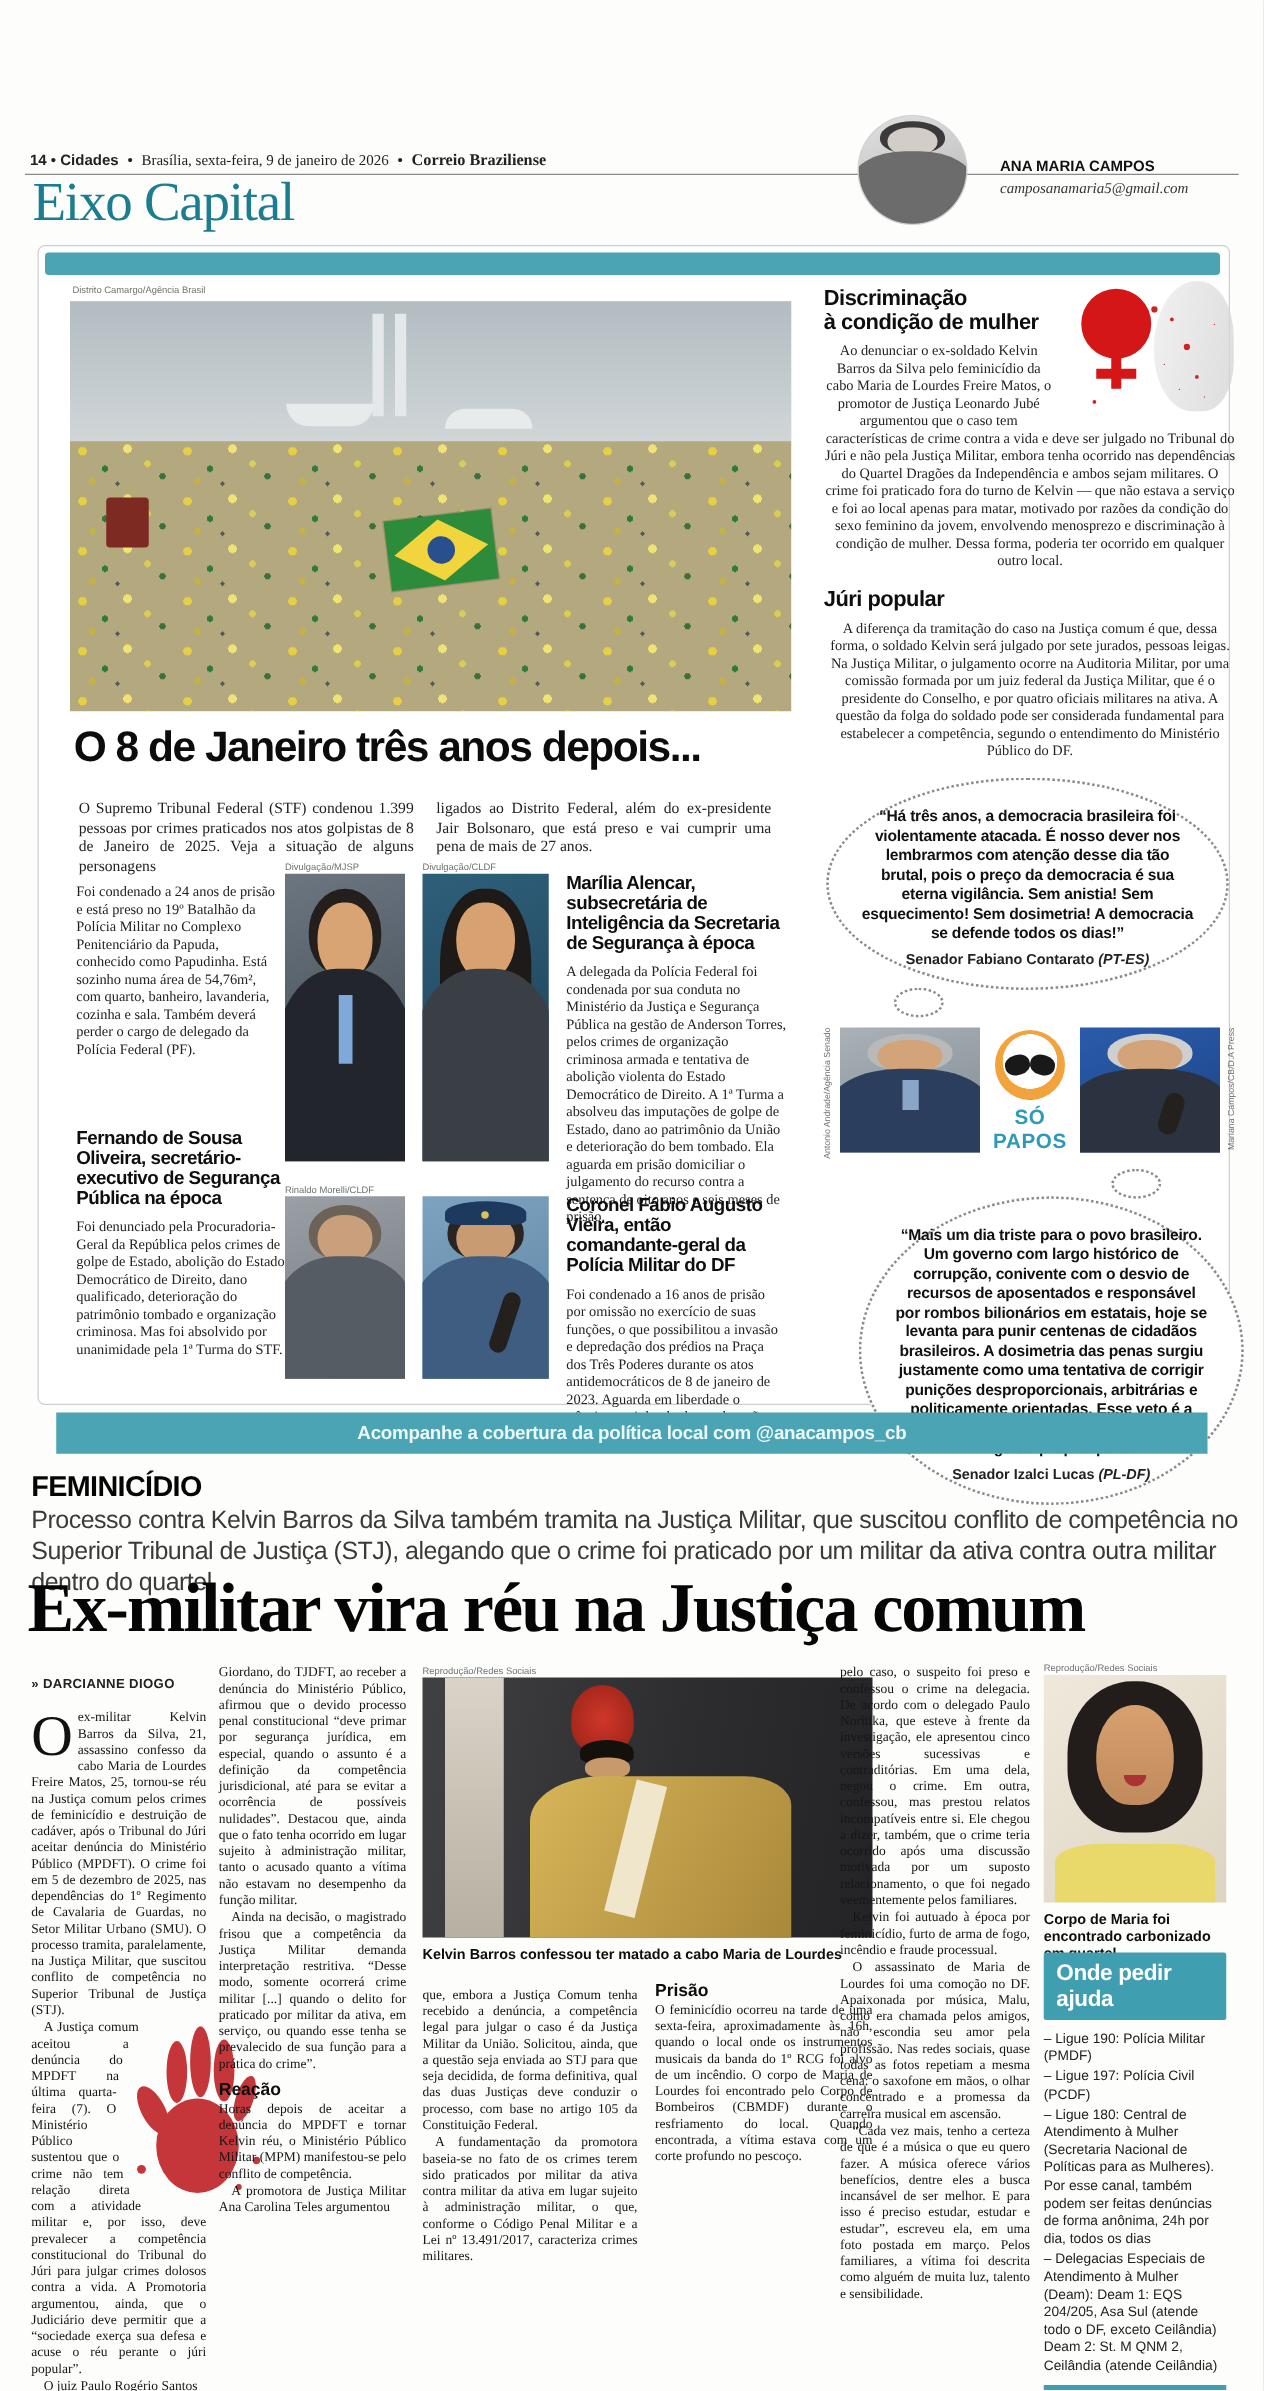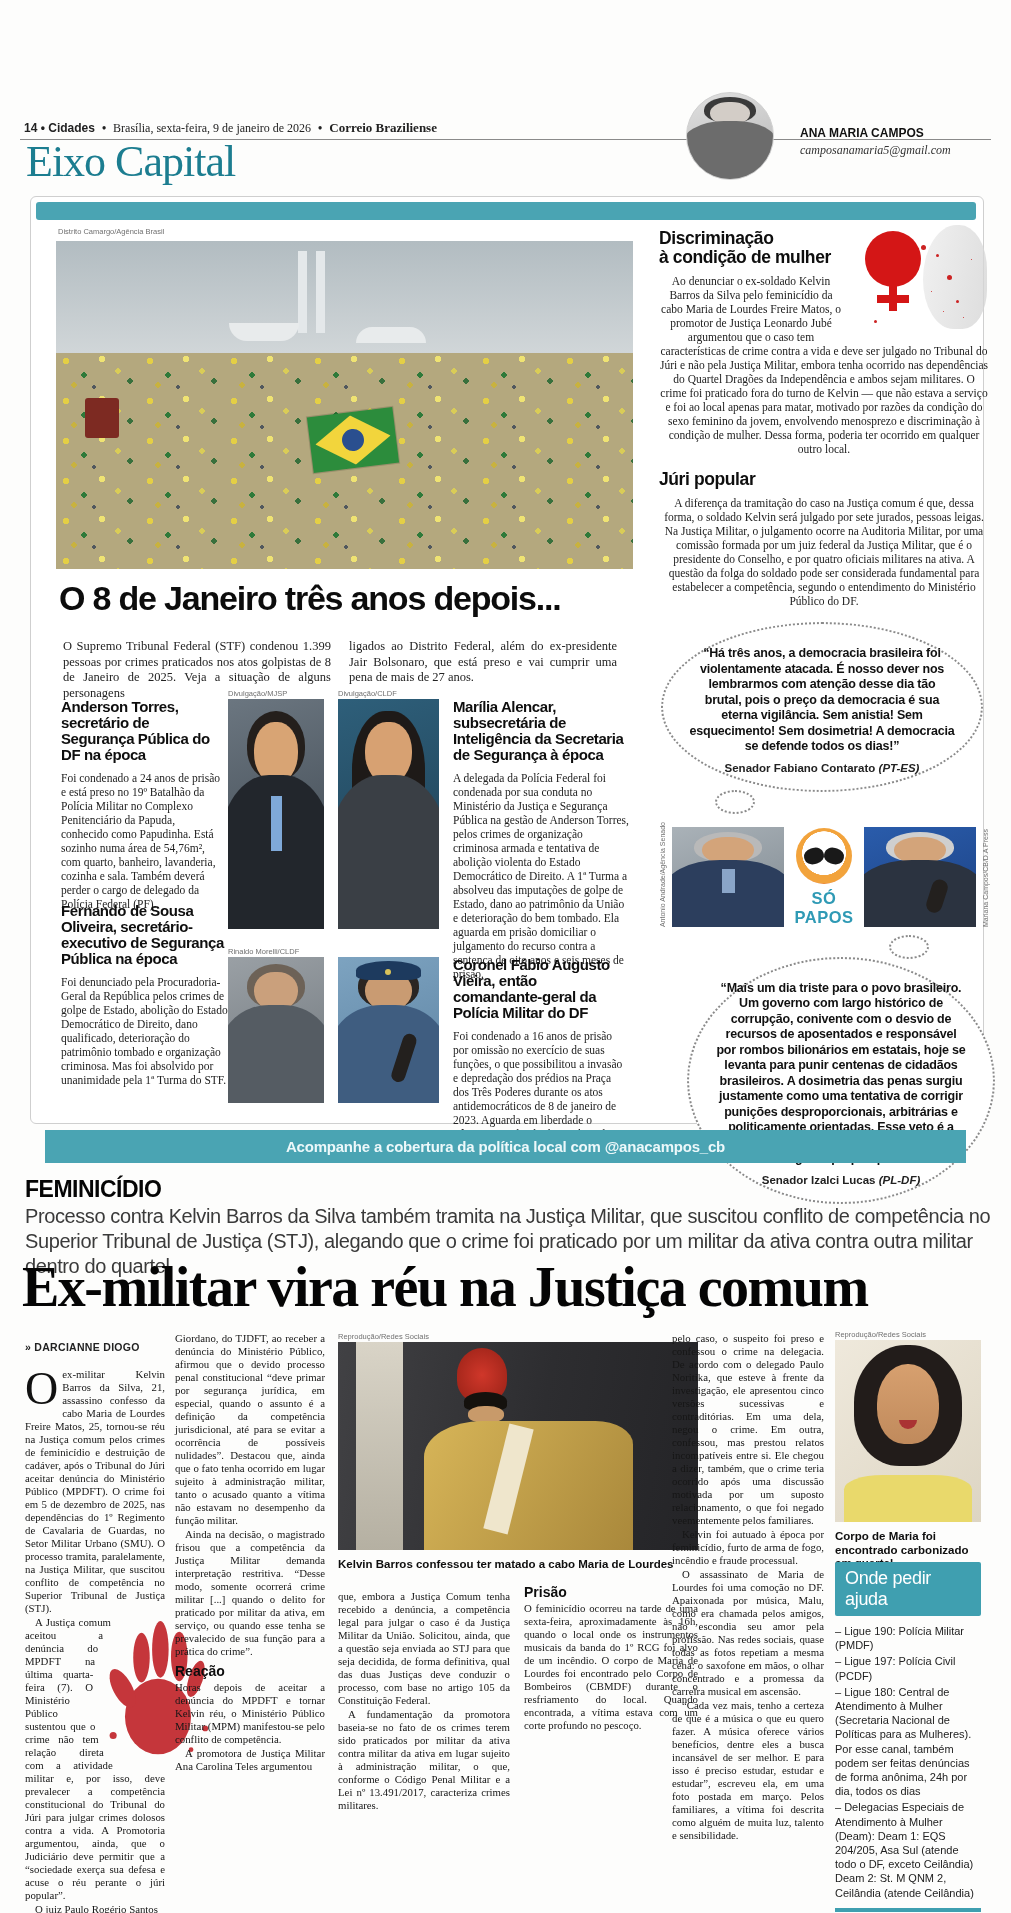--- a/index.html
+++ b/index.html
@@ -88,21 +88,21 @@
                  48px 12px 0 -2px #c22,40px 70px 0 -2px #c22,-48px 74px 0 -1px #c22,20px 64px 0 -2px #c22}
   .bubble{position:relative;border:2px dotted #8a8a8a;border-radius:50%;background:#fff;
           padding:22px 26px 16px;text-align:center;font-family:"Liberation Sans",sans-serif}
   .bubble .qt{font-weight:bold;font-size:12.5px;line-height:15.5px;color:#111;letter-spacing:-0.2px}
   .bubble .au{margin-top:7px;font-weight:bold;font-size:11.5px;color:#222}
   .bubble .au em{font-style:italic;font-weight:bold}
   .tail-b::after{content:"";position:absolute;left:52px;bottom:-24px;width:36px;height:20px;
           border:2px dotted #8a8a8a;border-radius:50%;background:#fff}
   .tail-t::before{content:"";position:absolute;right:64px;top:-24px;width:36px;height:20px;
           border:2px dotted #8a8a8a;border-radius:50%;background:#fff}
-  .papos{display:flex;align-items:flex-end;margin:16px 0 10px;gap:6px}
+  .papos{display:flex;align-items:flex-start;margin:16px 0 10px;gap:6px}
   .papos .pic{width:112px;height:100px;position:relative;overflow:hidden}
   .papos .mid{flex:1;text-align:center;padding-top:2px}
   .papos-icon{position:relative;width:56px;height:56px;margin:0 auto;border-radius:50%;
       background:radial-gradient(circle at 50% 45%,#ffffff 52%,#f2a33c 53% 72%,#e8832f 73% 100%)}
   .papos-icon b{position:absolute;width:20px;height:16px;background:#191919;border-radius:45%}
   .papos-label{font-family:"Liberation Sans",sans-serif;font-weight:bold;font-size:16.5px;
       letter-spacing:.5px;color:#2f9ab5;margin-top:5px}
   .banner{position:absolute;left:45px;top:1130px;width:921px;height:33px;background:#4aa4b3;
       display:flex;align-items:center;justify-content:center;font-family:"Liberation Sans",sans-serif;
       font-weight:bold;font-size:15px;color:#ecf8fa;letter-spacing:-0.2px}
@@ -137,21 +137,21 @@
   .kelvin .strap{left:44%;top:40%;width:7%;height:52%;background:#efe6cc;transform:rotate(14deg)}
   
   .maria{background:linear-gradient(140deg,#efe9dc,#ddd5c3)}
   .maria i{position:absolute;display:block}
   .maria .mhair{left:13%;top:3%;width:74%;height:66%;background:#221c1a;border-radius:48% 48% 42% 42%}
   .maria .mface{left:29%;top:13%;width:42%;height:44%;background:linear-gradient(#d7a06f,#c08a5c);
       border-radius:50% 50% 44% 44%}
   .maria .smile{left:44%;top:44%;width:12%;height:5%;background:#a33;border-radius:0 0 40px 40px}
   .maria .mtop{left:6%;top:74%;width:88%;height:26%;background:#e9d96b;border-radius:30% 30% 0 0}
   
-  .help-title{background:#3f9fb0;color:#fff;font-family:"Liberation Sans",sans-serif;font-weight:normal;
+  .help-title{background:#3f9fb0;color:#fff;font-family:"Liberation Sans",sans-serif;font-weight:bold;
       font-size:18px;letter-spacing:-0.3px;padding:6px 10px;border-radius:2px}
   .help-list{font-family:"Liberation Sans",sans-serif;font-size:11px;line-height:14.2px;color:#222;
       margin:8px 0 0;padding:0;list-style:none}
   .help-list li{margin-bottom:2px}
   .help-rule{height:4px;background:#3f9fb0;margin-top:8px}
 </style>
 </head>
 <body>
 
 <div class="page">
@@ -217,21 +217,20 @@
     </div>
     <div class="photo portrait" style="left:307px;top:760px;width:101px;height:146px;--bg1:#7da3c0;--bg2:#5c82a2;--hair:#2a2522;--skin:#c99b72;--suit:#3f5d80">
       <i class="hair"></i>
       <i class="face"></i>
       <i class="torso"></i>
       <i class="cap"></i>
       <i class="mic"></i>
     </div>
 
     <div class="abs" style="left:30px;top:502px;width:163px">
-      <div class="pf-head">Anderson Torres, secretário de Segurança Pública do DF na época</div>
       <div class="pf-text">Foi condenado a 24 anos de prisão e está preso no 19º Batalhão da Polícia Militar no Complexo Penitenciário da Papuda, conhecido como Papudinha. Está sozinho numa área de 54,76m², com quarto, banheiro, lavanderia, cozinha e sala. Também deverá perder o cargo de delegado da Polícia Federal (PF).</div>
     </div>
     <div class="abs" style="left:30px;top:706px;width:168px">
       <div class="pf-head">Fernando de Sousa Oliveira, secretário-executivo de Segurança Pública na época</div>
       <div class="pf-text">Foi denunciado pela Procuradoria-Geral da República pelos crimes de golpe de Estado, abolição do Estado Democrático de Direito, dano qualificado, deterioração do patrimônio tombado e organização criminosa. Mas foi absolvido por unanimidade pela 1ª Turma do STF.</div>
     </div>
     <div class="abs" style="left:422px;top:502px;width:176px">
       <div class="pf-head">Marília Alencar, subsecretária de Inteligência da Secretaria de Segurança à época</div>
       <div class="pf-text">A delegada da Polícia Federal foi condenada por sua conduta no Ministério da Justiça e Segurança Pública na gestão de Anderson Torres, pelos crimes de organização criminosa armada e tentativa de abolição violenta do Estado Democrático de Direito. A 1ª Turma a absolveu das imputações de golpe de Estado, dano ao patrimônio da União e deterioração do bem tombado. Ela aguarda em prisão domiciliar o julgamento do recurso contra a sentença de oito anos e seis meses de prisão.</div>
     </div>

